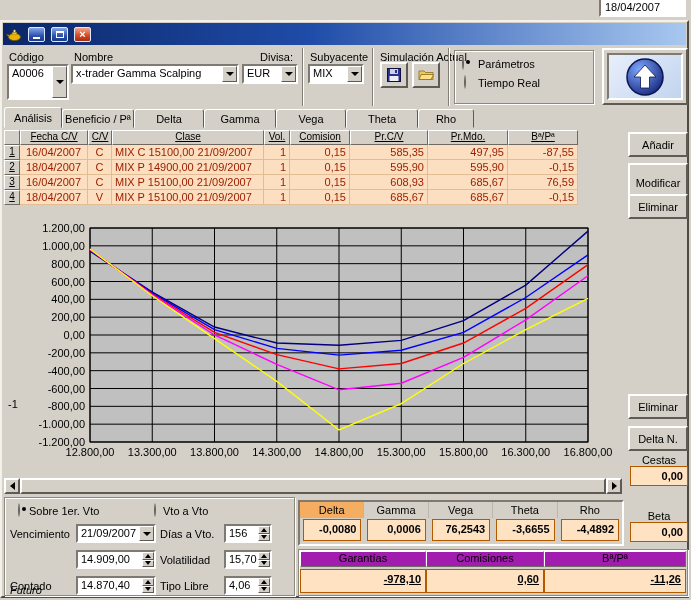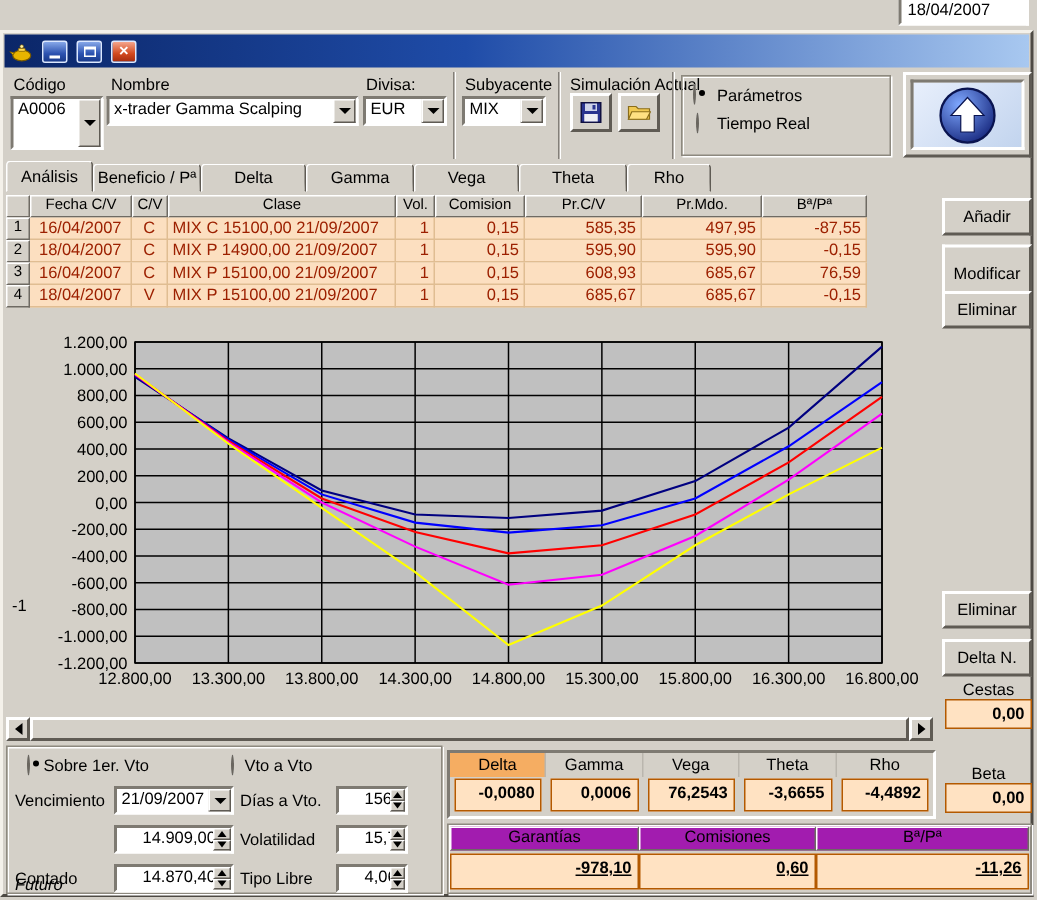--- a/index.html
+++ b/index.html
@@ -22,29 +22,29 @@
   .tri-down { width:0; height:0; border-left:4px solid transparent; border-right:4px solid transparent; border-top:4px solid #000; }
   .tri-up { width:0; height:0; border-left:3px solid transparent; border-right:3px solid transparent; border-bottom:4px solid #000; }
   .tri-left { width:0; height:0; border-top:4px solid transparent; border-bottom:4px solid transparent; border-right:5px solid #000; }
   .tri-right { width:0; height:0; border-top:4px solid transparent; border-bottom:4px solid transparent; border-left:5px solid #000; }
   .btn { background:#d4d0c8; border:2px solid; border-color:#fff #5f5b54 #5f5b54 #fff; display:flex; align-items:center; justify-content:center; font-size:11px; white-space:nowrap; }
   .groupbox { border:1px solid #8d897f; box-shadow:inset 1px 1px 0 #fff, 1px 1px 0 #fff; }
   .vsep { width:2px; border-left:1px solid #837f78; border-right:1px solid #fff; }
   .radio { width:11px; height:11px; border-radius:50%; background:#fff; border:1px solid #6a665f; box-shadow:inset 1px 1px 1px rgba(0,0,0,.3); position:relative; }
   .radio.checked::after { content:""; position:absolute; left:2.5px; top:2.5px; width:4px; height:4px; background:#000; border-radius:50%; }
   .spin { display:flex; background:#fff; border:2px solid; border-color:#7e7a72 #fff #fff #7e7a72; align-items:stretch; }
-  .spin-val { flex:1; padding:1px 17px; line-height:13px; overflow:hidden; white-space:nowrap; }
+  .spin-val { flex:1; padding:1px 3px; line-height:13px; overflow:hidden; white-space:nowrap; }
   .spin-btns { width:12px; display:flex; flex-direction:column; }
   .spin-btn { flex:1; background:#d4d0c8; border:1px solid; border-color:#fff #5f5b54 #5f5b54 #fff; display:flex; align-items:center; justify-content:center; }
   .field-orange { background:#ffe2c2; border:1px solid #b35900; font-weight:bold; text-align:right; padding:2px 4px; line-height:14px; overflow:hidden; white-space:nowrap; }
   .tabs { display:flex; align-items:flex-end; }
   .tab { height:19px; margin-top:2px; background:#d4d0c8; border:1px solid; border-color:#fff #5f5b54 #d4d0c8 #fff; border-radius:3px 3px 0 0; display:flex; align-items:center; justify-content:center; padding:0 4px; overflow:hidden; white-space:nowrap; }
   .tab.active { height:21px; margin-top:0; z-index:3; }
   .grid-table { display:grid; grid-template-columns:16px 68px 24px 152px 26px 60px 78px 80px 70px; grid-auto-rows:15px; }
-  .th, .rn { background:#d4d0c8; border:1px solid; border-color:#fff #6e6a63 #6e6a63 #fff; text-align:center; font-size:10px; line-height:12px; overflow:hidden; white-space:nowrap; }
+  .th, .rn { background:#d4d0c8; border:1px solid; border-color:#fff #6e6a63 #6e6a63 #fff; text-align:center; font-size:10px; line-height:12px; overflow:hidden; white-space:nowrap;text-decoration:underline; }
   .td { background:#fcdfc0; border-right:1px solid #e0bd92; border-bottom:1px solid #e0bd92; color:#9c2000; padding:0 3px; line-height:14px; overflow:hidden; white-space:nowrap; }
   .td.center { text-align:center; } .td.right { text-align:right; }
   .sunken-panel { background:#d4d0c8; border:2px solid; border-color:#7e7a72 #fff #fff #7e7a72; }
   .greeks { display:grid; grid-template-columns:repeat(5,1fr); grid-template-rows:16px 26px; }
   .greek-h { text-align:center; line-height:16px; border-right:1px solid #bab6ae; overflow:hidden; }
   .greek-h.hl { background:#f5ad62; }
   .greek-f { margin:1px 3px 3px 3px; }
   .totals { display:grid; grid-template-columns:126px 118px 142px; grid-template-rows:16px 28px; padding:1px; }
   .tot-h { background:#a21caf; border:1px solid; border-color:#fff #6e6a63 #6e6a63 #fff; text-align:center; line-height:13px; }
   .tot-f { margin:2px 0;text-decoration:underline; }
@@ -86,21 +86,21 @@
       <span class="max-glyph"></span>
     </span>
   <span class="tbtn red">
       <span>×</span>
     </span>
 </div>
 
 
 <span class="abs lbl" style="left:9px;top:51px;">Código</span>
 <span class="abs lbl" style="left:74px;top:51px;">Nombre</span>
-<span class="abs lbl" style="left:244px;top:51px;">Divisa:</span>
+<span class="abs lbl" style="left:260px;top:51px;">Divisa:</span>
 <span class="abs lbl" style="left:310px;top:51px;">Subyacente</span>
 <span class="abs lbl" style="left:380px;top:51px;">Simulación Actual</span>
 
 <div class="abs combo" style="left:7px;top:64px;width:62px;height:36px;">
   <span class="combo-val">A0006</span>
   <span class="combo-btn">
       <span class="tri-down"></span>
     </span>
 </div>
 <div class="abs combo" style="left:71px;top:64px;width:168px;height:20px;">

